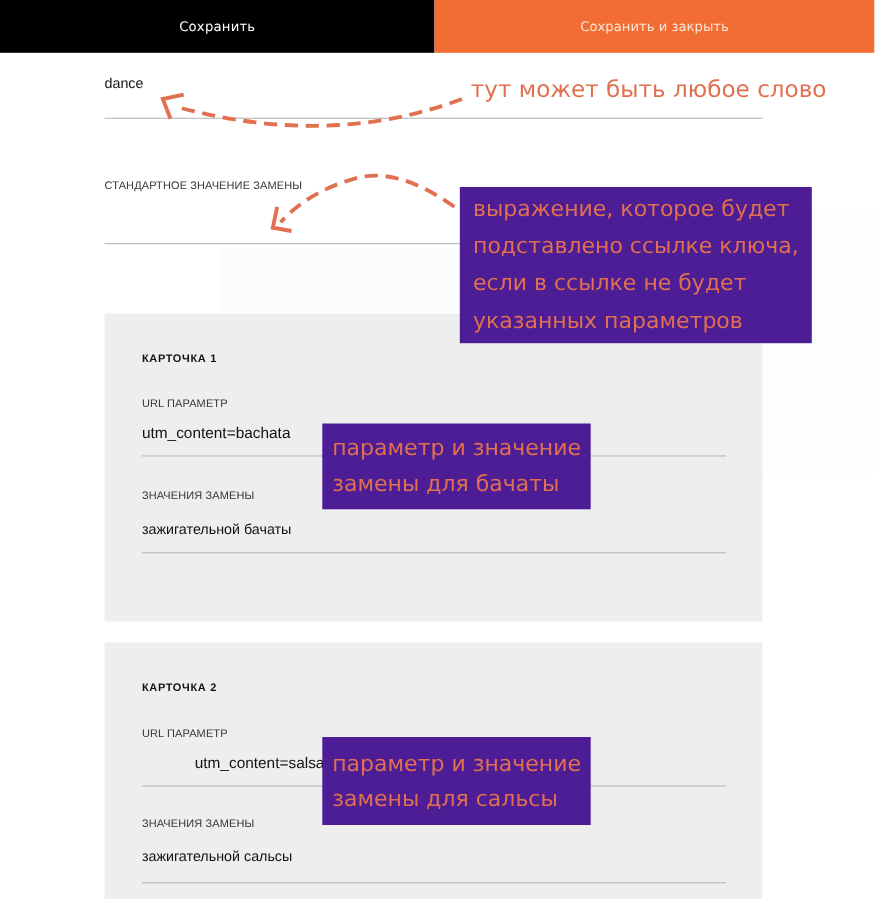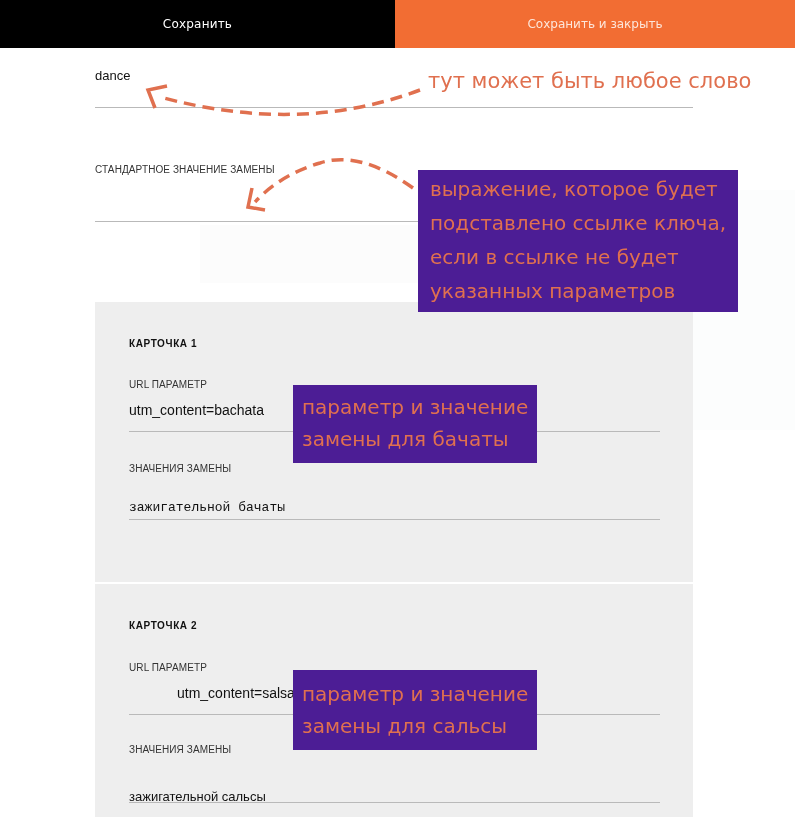--- a/index.html
+++ b/index.html
@@ -79,44 +79,44 @@
 <div class="field" style="left:95px; top:56px; width:598px; height:52px;">
   <input class="field-value" style="margin-top: 10px;" value="dance">
   <div class="field-line" style="top:51px;"></div>
 </div>
 
 <div class="field" style="left:95px; top:164px; width:598px; height:58px;">
   <div class="field-label">Стандартное значение замены</div>
   <div class="field-line" style="top:57px;"></div>
 </div>
 
-<div class="card" style="top:302px; height:280px;">
+<div class="card" style="top:285px; height:280px;">
   <div class="card-title" style="top:36px;">Карточка 1</div>
   <div class="field" style="top:77px; height:53px;">
     <div class="field-label">URL параметр</div>
     <input class="field-value" style="margin-top: 11px; font-size: 14px;" value="utm_content=bachata">
     <div class="field-line" style="top:52px;"></div>
   </div>
   <div class="field" style="top:161px; height:57px;">
     <div class="field-label">Значения замены</div>
-    <input class="field-value" style="margin-top: 24px; font-family: Liberation Mono, monospace;" value="зажигательной бачаты">
+    <input class="field-value" style="margin-top: 14px;" value="зажигательной бачаты">
     <div class="field-line" style="top:56px;"></div>
   </div>
 </div>
 
 <div class="card" style="top:584px; height:244px;">
   <div class="card-title" style="top:36px;">Карточка 2</div>
   <div class="field" style="top:78px; height:53px;">
     <div class="field-label">URL параметр</div>
     <input class="field-value" style="margin-top: 11px; font-size: 14px; margin-left: 48px;" value="utm_content=salsa">
     <div class="field-line" style="top:52px;"></div>
   </div>
   <div class="field" style="top:160px; height:59px;">
     <div class="field-label">Значения замены</div>
-    <input class="field-value" style="margin-top: 32px;" value="зажигательной сальсы">
+    <input class="field-value" style="margin-top: 14px;" value="зажигательной сальсы">
     <div class="field-line" style="top:58px;"></div>
   </div>
 </div>
 
 <div class="note note-plain" style="left:428px; top:64px; font-size:21px;">тут может быть любое слово</div>
 
 <div class="note" style="left:418px; top:170px; padding:2px 12px 4px 12px;">
   <div>выражение, которое будет</div>
   <div>подставлено ссылке ключа,</div>
   <div>если в ссылке не будет</div>

